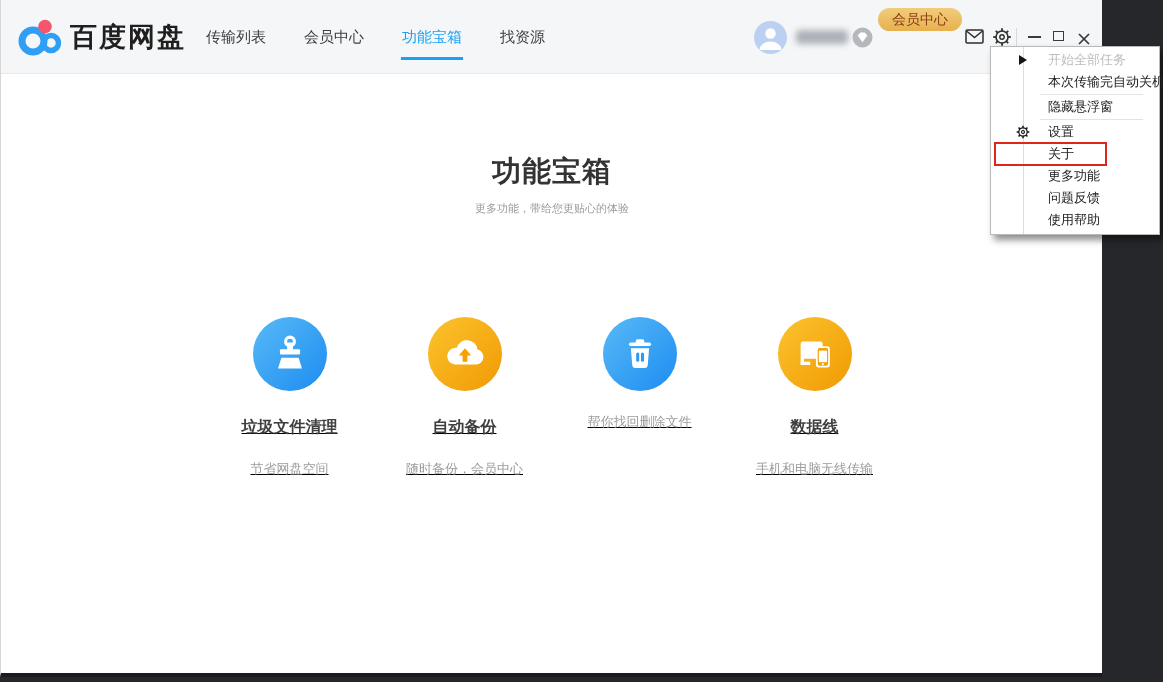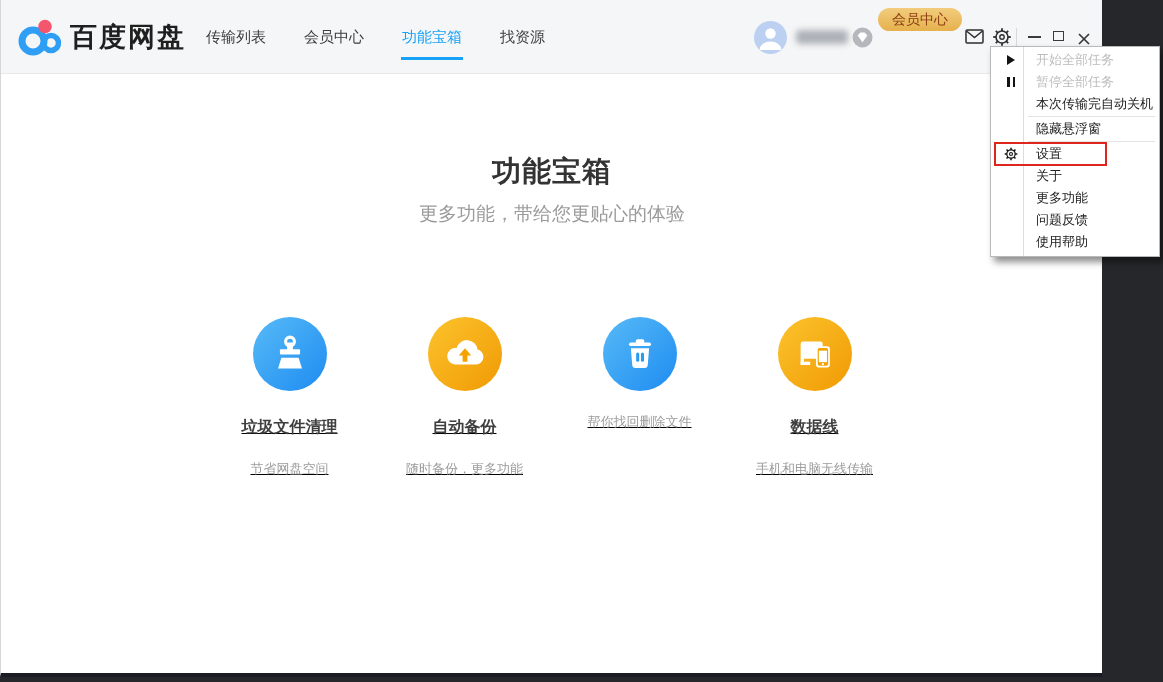--- a/index.html
+++ b/index.html
@@ -48,34 +48,34 @@
             background:#3a3a3a; }
   .max-btn { position:absolute; left:1052px; top:31px; width:11px; height:10px;
             border:1.6px solid #3a3a3a; }
   .close-btn { position:absolute; left:1077px; top:31px; }
 
   
   .page-title { position:absolute; top:152px; left:0; width:1102px;
             text-align:center; font-size:29px; font-weight:600; color:#333;
             letter-spacing:1px; }
   .page-subtitle { position:absolute; top:201px; left:0; width:1102px;
-            text-align:center; font-size:19px; color:#9b9b9b; }
+            text-align:center; font-size:11px; color:#9b9b9b; }
   .features { position:absolute; top:317px; left:0; width:1102px;
             display:flex; justify-content:center;text-decoration:underline; }
   .feature { width:175px; text-align:center; cursor:pointer; }
   .feature-circle { width:74px; height:74px; border-radius:50%; margin:0 auto;
             display:flex; align-items:center; justify-content:center; }
   .fc-blue   { background:linear-gradient(135deg,#57baf7,#1e8cf1); }
   .fc-orange { background:linear-gradient(135deg,#fcc32d,#f09a03); }
   .feature-name { margin-top:26px; font-size:16px; font-weight:600; color:#3f3f3f; }
   .feature-desc { margin-top:22px;  font-size:13px; color:#9c9c9c; }
 
   
   .settings-menu { position:absolute; left:990px; top:46px; width:170px;
-            background:#fff; border:1px solid #b9b9b9; padding:2px 4px 3px;
+            background:#fff; border:1px solid #b9b9b9; padding:2px 16px 3px;
             box-shadow:4px 5px 7px rgba(0,0,0,.45); z-index:10; }
   .menu-gutter-line { position:absolute; left:32px; top:0; bottom:0;
             width:1px; background:#dcdcdc; }
   .menu-row { height:22px; display:flex; align-items:center; cursor:pointer;
             position:relative; }
   .menu-icon-cell { width:32px; display:flex; justify-content:center;
             align-items:center; flex-shrink:0; }
   .menu-label { margin-left:9px; font-size:13px; color:#222;
             white-space:nowrap; }
   .menu-label.disabled { color:#bdbdbd; }
@@ -180,21 +180,21 @@
     </div>
 
     <div class="feature">
       <div class="feature-circle fc-orange">
         <svg width="46" height="46" viewBox="0 0 48 48">
           <path d="M13 35 h22.5 a8 8 0 0 0 1.5 -15.8 a11 11 0 0 0 -21.5 -1.7 a8.5 8.5 0 0 0 -2.5 17.5 z" fill="#fff"></path>
           <path d="M24 18 l6.5 7.5 h-4 v6.5 h-5 v-6.5 h-4 z" fill="#f5a200"></path>
         </svg>
       </div>
       <div class="feature-name">自动备份</div>
-      <div class="feature-desc">随时备份，更多功能</div>
+      <div class="feature-desc">随时备份，会员中心</div>
     </div>
 
     <div class="feature">
       <div class="feature-circle fc-blue">
         <svg width="46" height="46" viewBox="0 0 48 48">
           <rect x="19.5" y="8.5" width="9" height="5" rx="2" fill="#fff"></rect>
           <rect x="12.5" y="12" width="23" height="3.6" rx="1.8" fill="#fff"></rect>
           <path d="M14.5 18 h19 l-1.4 17.5 a3.2 3.2 0 0 1 -3.2 3 h-9.8 a3.2 3.2 0 0 1 -3.2 -3 z" fill="#fff"></path>
           <rect x="20" y="22.5" width="3.2" height="9.5" rx="1.6" fill="#2b9bf2"></rect>
           <rect x="25" y="22.5" width="3.2" height="9.5" rx="1.6" fill="#2b9bf2"></rect>
@@ -223,27 +223,20 @@
 </div>
 
 <div class="settings-menu">
   <div class="menu-gutter-line"></div>
 
   <div class="menu-row">
     <span class="menu-icon-cell">
         <span class="play-tri"></span>
       </span>
     <span class="menu-label disabled">开始全部任务</span>
-  </div>
-  <div class="menu-row">
-    <span class="menu-icon-cell pause-bars">
-        <i></i>
-        <i></i>
-      </span>
-    <span class="menu-label disabled">暂停全部任务</span>
   </div>
   <div class="menu-row">
     <span class="menu-icon-cell"></span>
     <span class="menu-label">本次传输完自动关机</span>
   </div>
 
   <div class="menu-sep"></div>
 
   <div class="menu-row">
     <span class="menu-icon-cell"></span>

